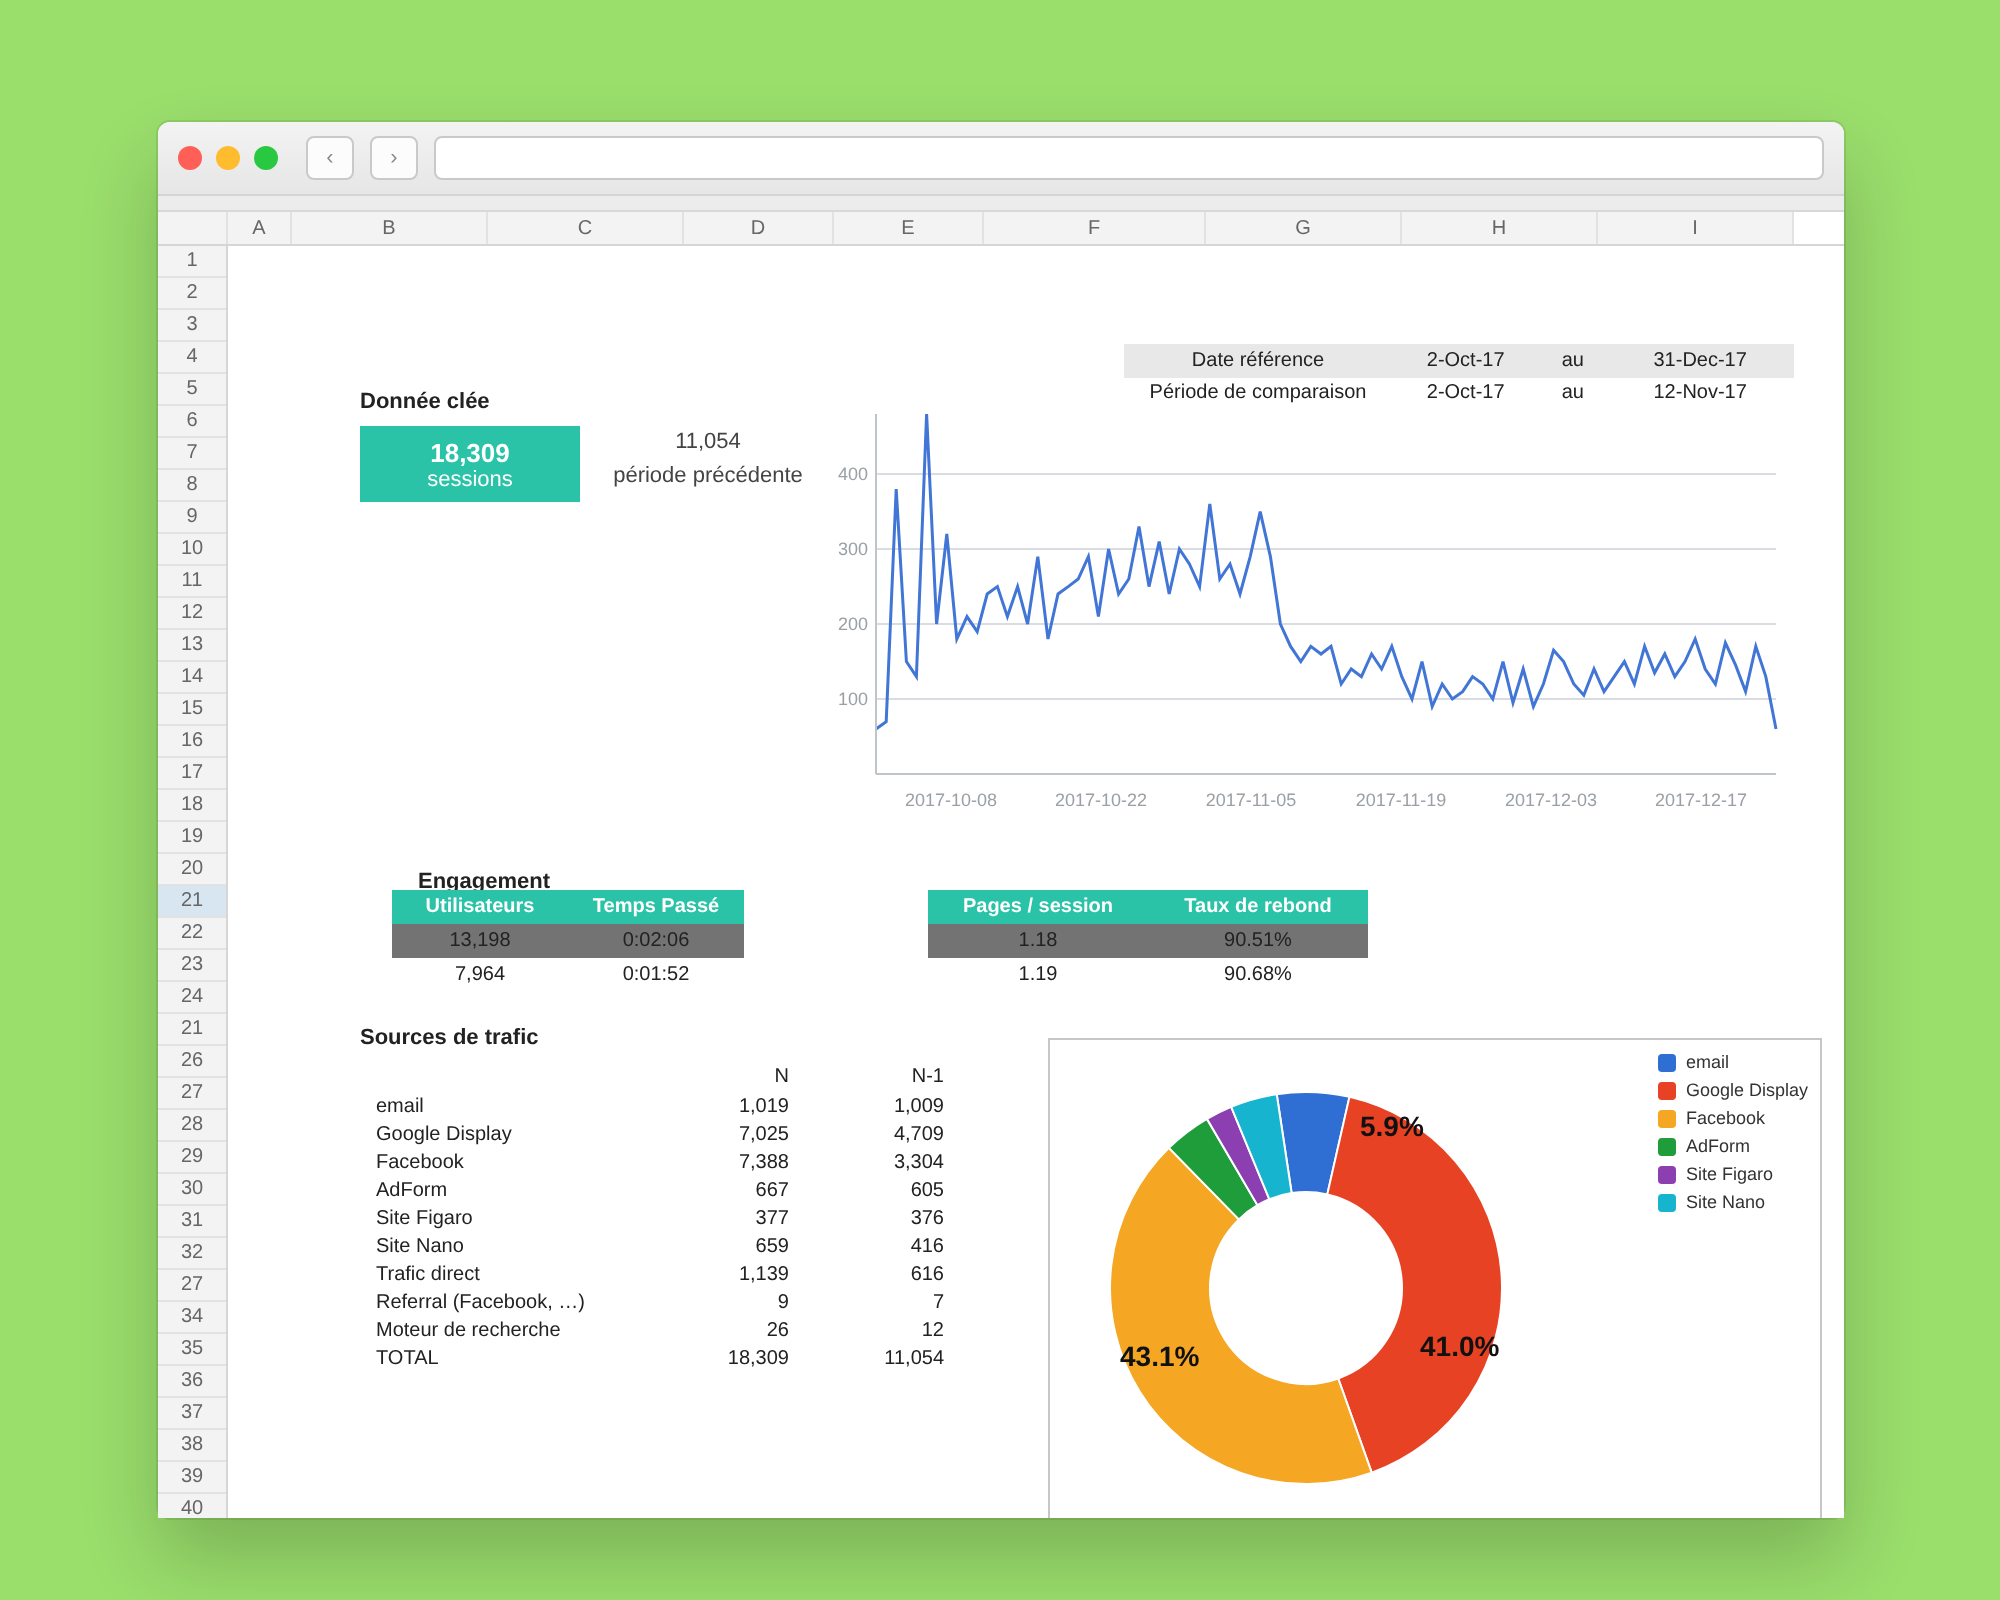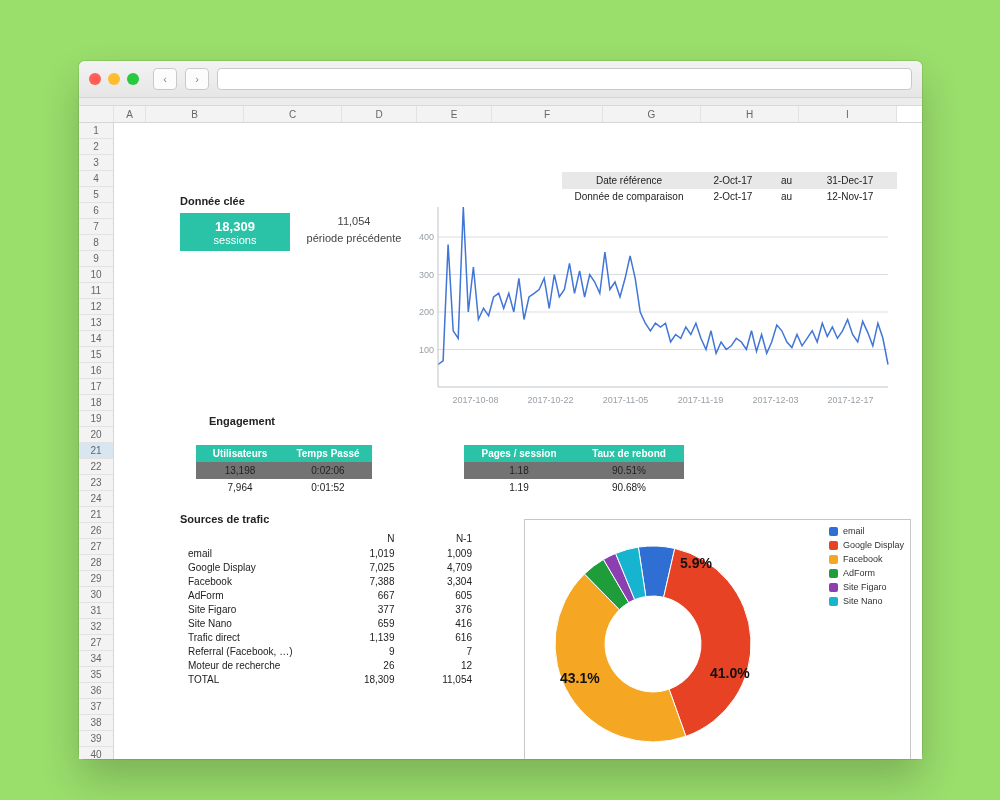--- a/index.html
+++ b/index.html
@@ -60,21 +60,21 @@
      flex-direction:column; justify-content:center; font-size:11px;}
   .kpi-box .big{font-weight:bold; font-size:13px;}
   .kpi-prev { position:absolute; left:185px; top:90px; width:110px; text-align:center;
      color:#444; font-size:11px; line-height:1.5;}
 
   .linechart { position:absolute; left:292px; top:76px; width:490px; height:210px;}
   .linechart .axis text{ font-size:9px; fill:#9aa0a6; }
   .linechart .grid line{ stroke:#d9dde2; stroke-width:1;}
   .linechart path.series{ fill:none; stroke:#4175d6; stroke-width:1.5;}
 
-  #sec-eng { position:absolute; left:66px; top:292px;padding-left:29px; }
+  #sec-eng { position:absolute; left:66px; top:312px;padding-left:29px; }
   .eng-tbl { position:absolute; top:322px; border-collapse:collapse; font-size:10px;}
   .eng-tbl th { background:#2bc3a8; color:#fff; font-weight:bold; padding:3px 0;}
   .eng-tbl td { text-align:center; padding:3px 0;}
   .eng-tbl tr.alt td { background:#737373; }
   #eng1 { left:66px; width:176px;margin-left:16px; }
   #eng2 { left:350px; width:220px; }
 
   #sec-src { position:absolute; left:66px; top:390px; }
   #src-tbl { position:absolute; left:66px; top:408px; width:300px; font-size:10px;
      border-collapse:collapse;}
@@ -170,21 +170,21 @@
         <div class="daterange">
           <table>
             <tbody>
                 <tr>
               <th style="width:40%">Date référence</th>
               <th style="width:22%">2-Oct-17</th>
               <th style="width:10%">au</th>
               <th style="width:28%">31-Dec-17</th>
             </tr>
             <tr>
-              <td>Donnée de comparaison</td>
+              <td>Période de comparaison</td>
               <td>2-Oct-17</td>
               <td>au</td>
               <td>12-Nov-17</td>
             </tr>
           </tbody>
             </table>
         </div>
 
         <div id="sec-key" class="sect-title">Donnée clée</div>
         <div class="kpi-box">

